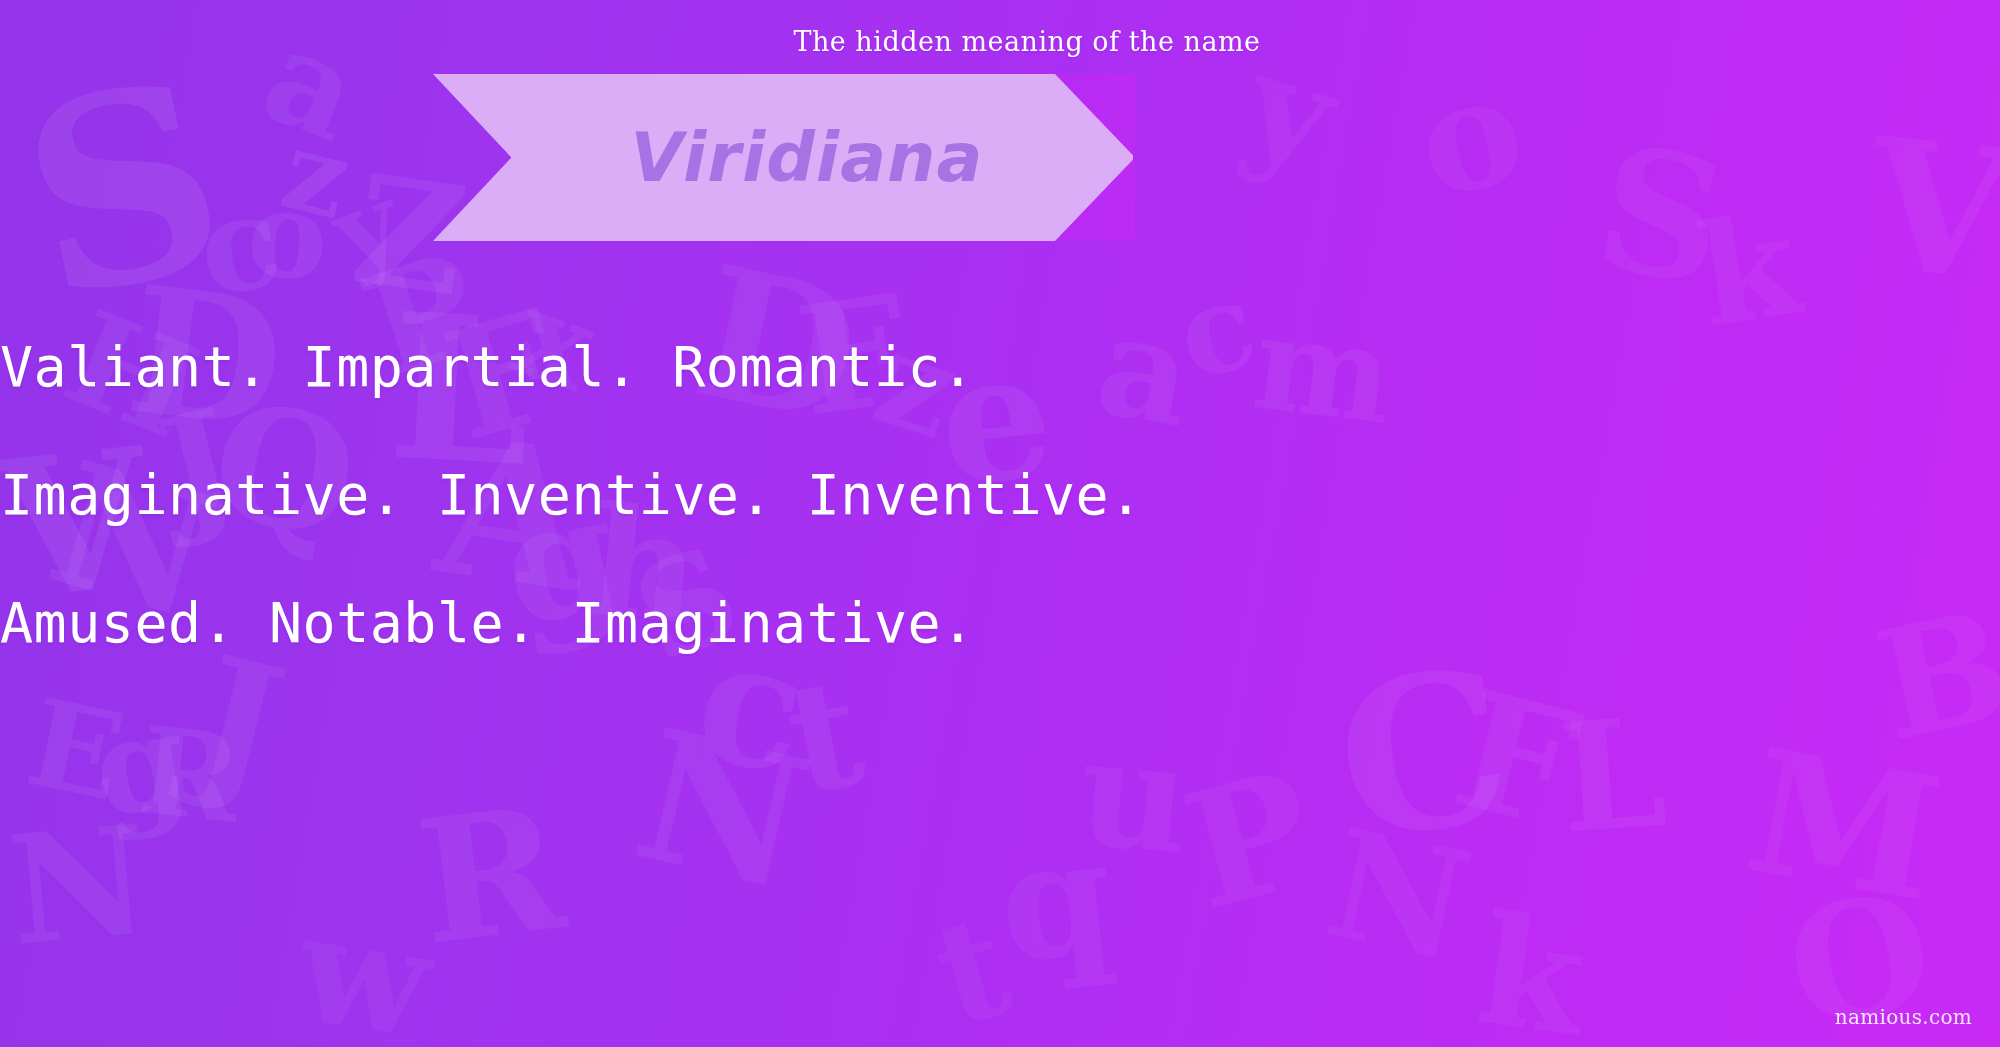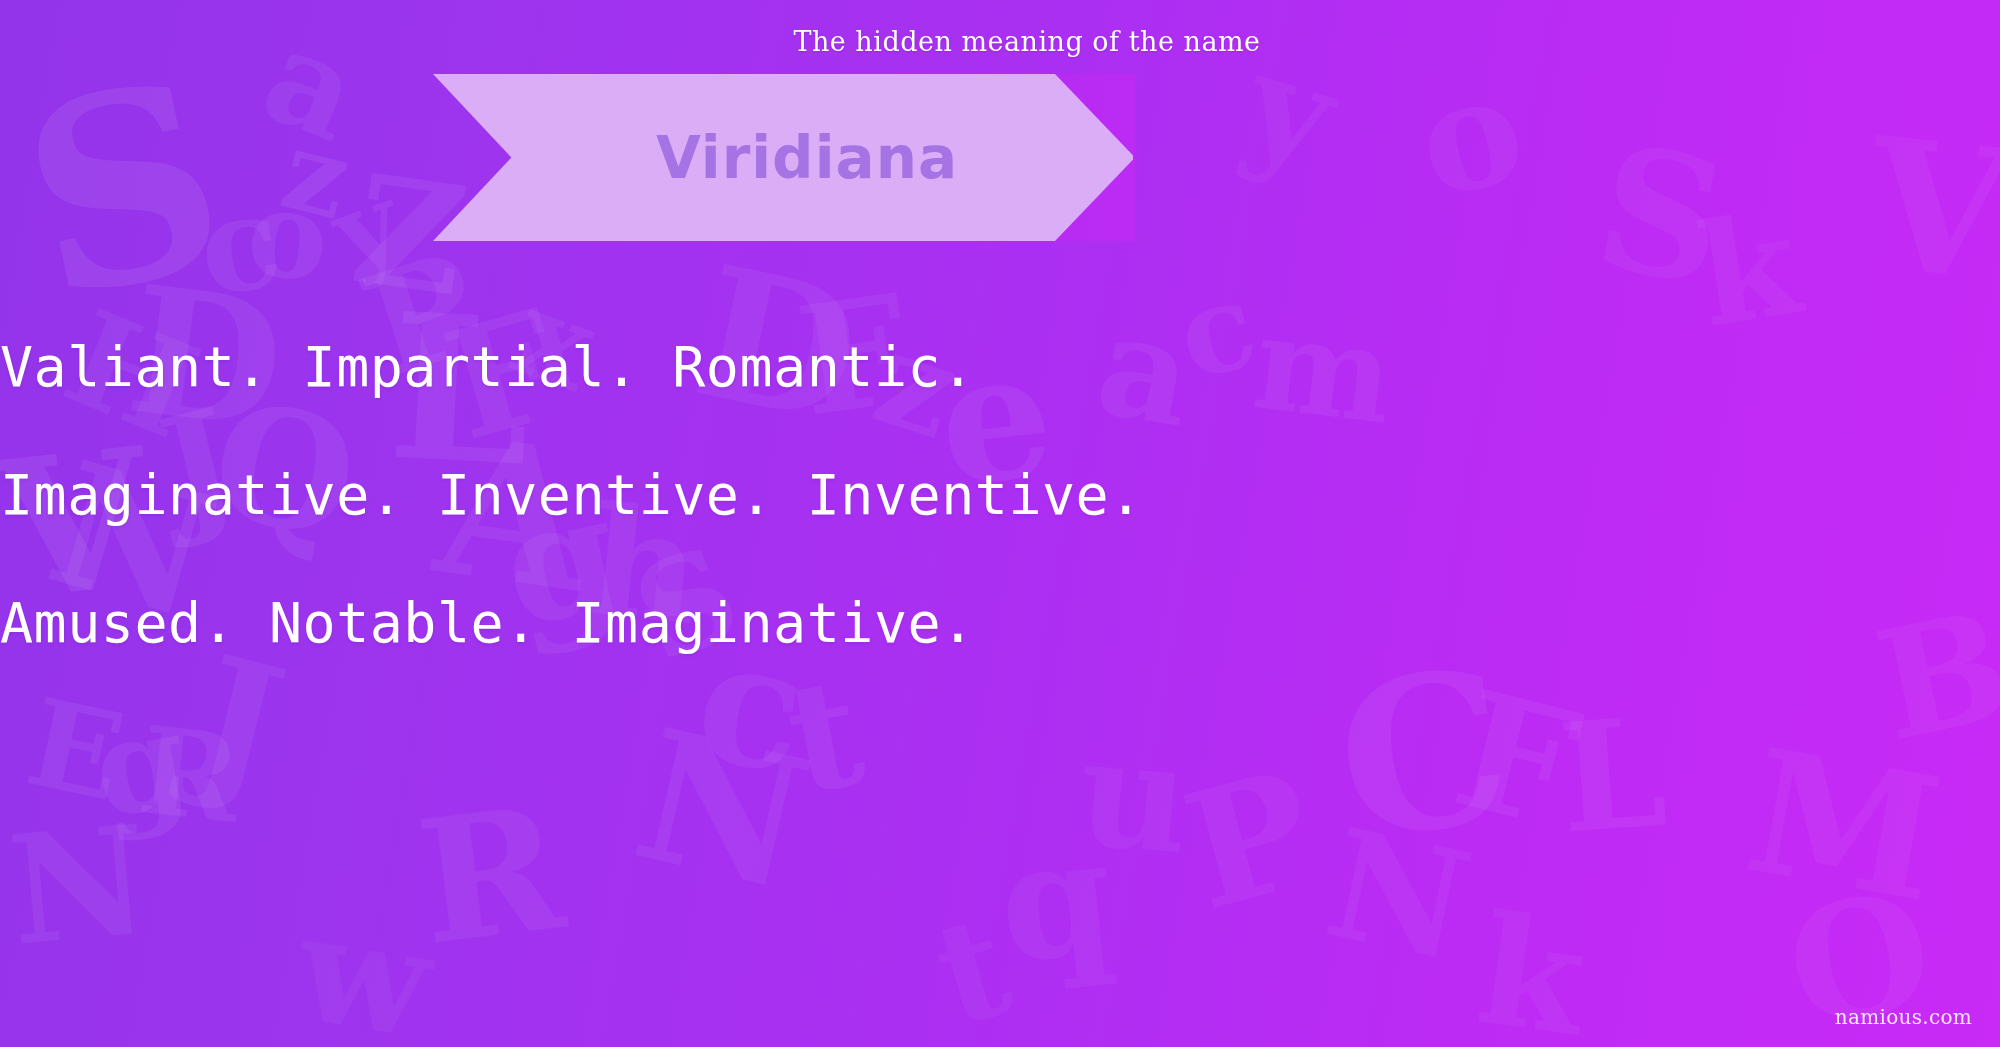--- a/index.html
+++ b/index.html
@@ -74,22 +74,23 @@
     width: 80px;
     height: 167px;
     z-index: 5;
     background: linear-gradient(97deg, #B62BF3 0%, #BD2BF4 100%);
     -webkit-clip-path: polygon(0 0, 100% 0, 100% 100%, 0 100%, 0 100%, 100% 50%, 0 0);
     clip-path: polygon(100% 0, 100% 100%, 0 100%, 100% 50%, 0 0);
   }
 
   #banner-name {
     font-family: "DejaVu Sans", sans-serif;
+    font-style: italic;
     font-weight: 700;
-    font-size: 58px;
+    font-size: 68px;
     color: #A673E4;
     letter-spacing: 1px;
     transform: translateX(24px);
     white-space: nowrap;
   }
 
   
   #traits {
     position: absolute;
     top: 340px;

